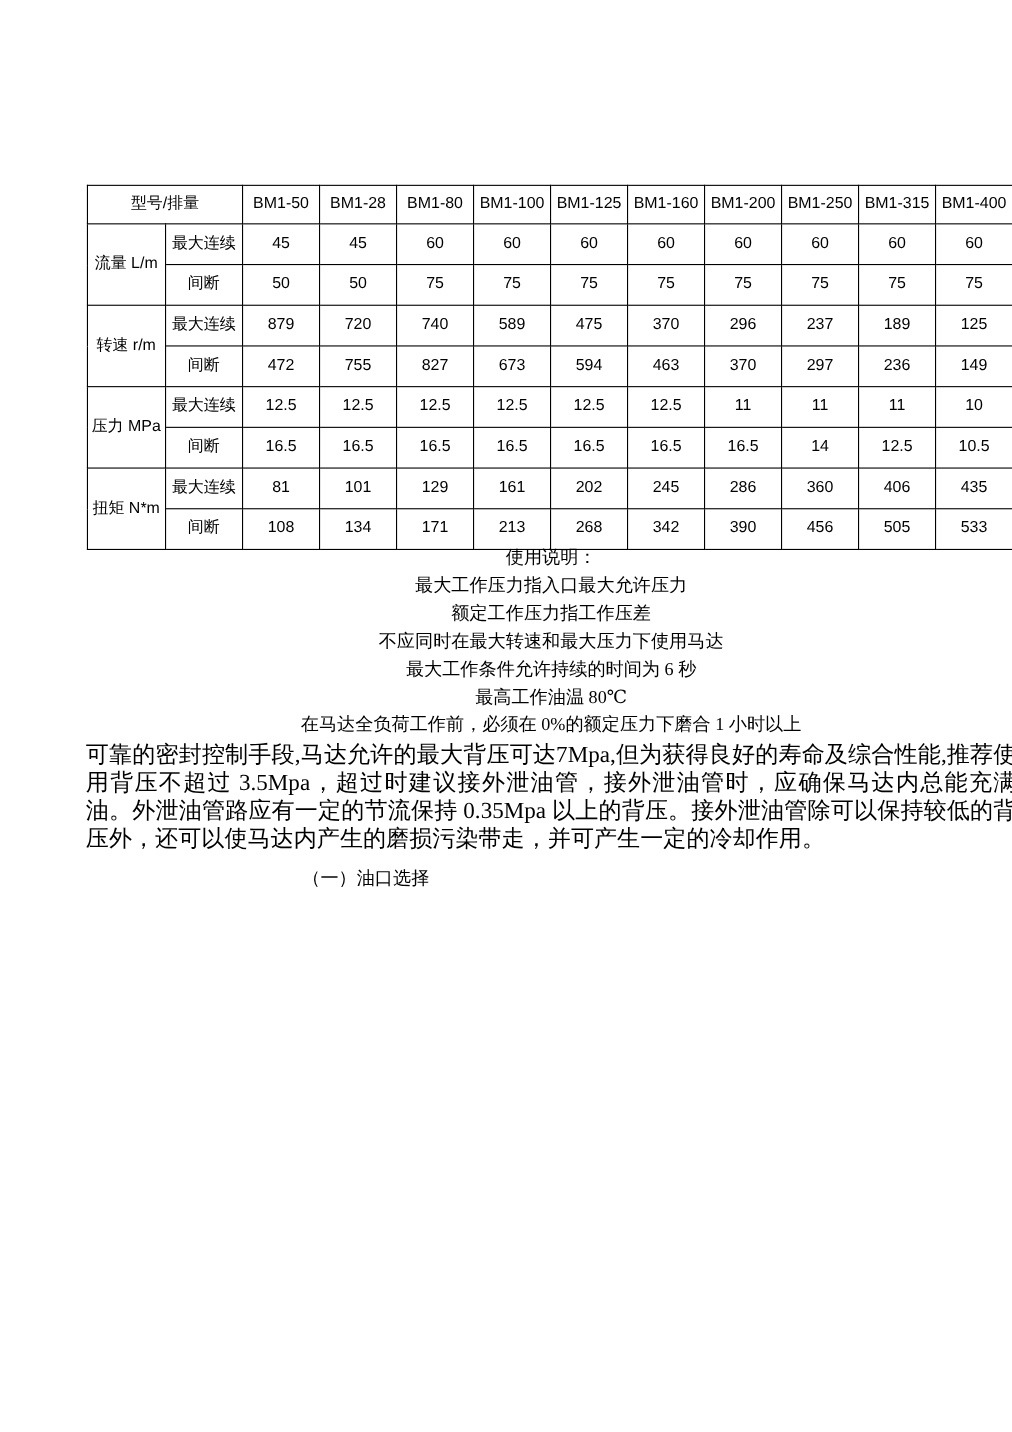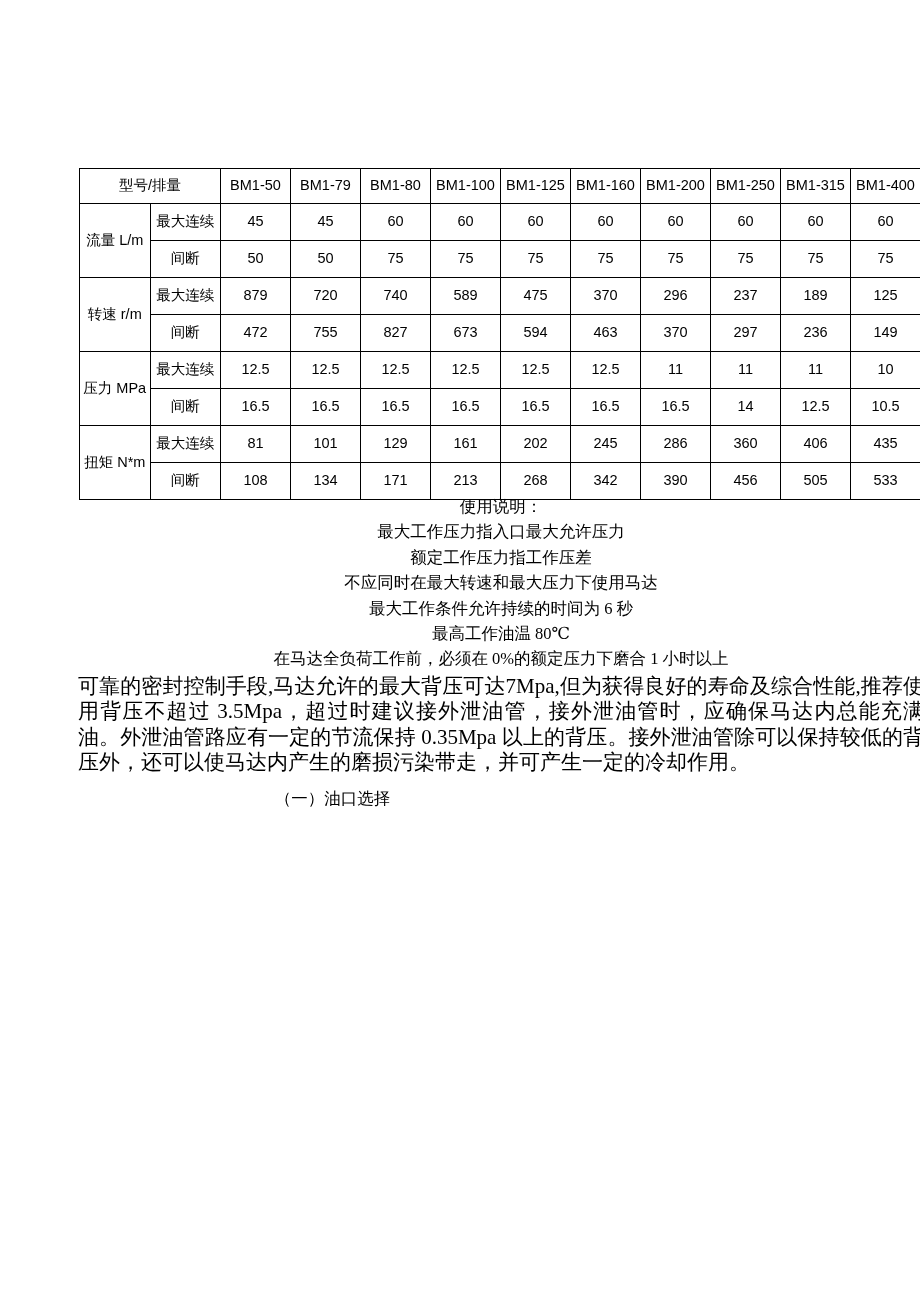--- a/index.html
+++ b/index.html
@@ -103,21 +103,21 @@
 <body>
 
 <div class="page">
 
   <div class="spec-table-wrap">
     <table class="spec">
       <tbody id="spec-tbody">
           <tr class="header-row">
             <td class="hdr-model" colspan="2">型号/排量</td>
             <td class="col-model">BM1-50</td>
-            <td class="col-model">BM1-79</td>
+            <td class="col-model">BM1-28</td>
             <td class="col-model">BM1-80</td>
             <td class="col-model">BM1-100</td>
             <td class="col-model">BM1-125</td>
             <td class="col-model">BM1-160</td>
             <td class="col-model">BM1-200</td>
             <td class="col-model">BM1-250</td>
             <td class="col-model">BM1-315</td>
             <td class="col-model">BM1-400</td>
           </tr>
           <tr>

